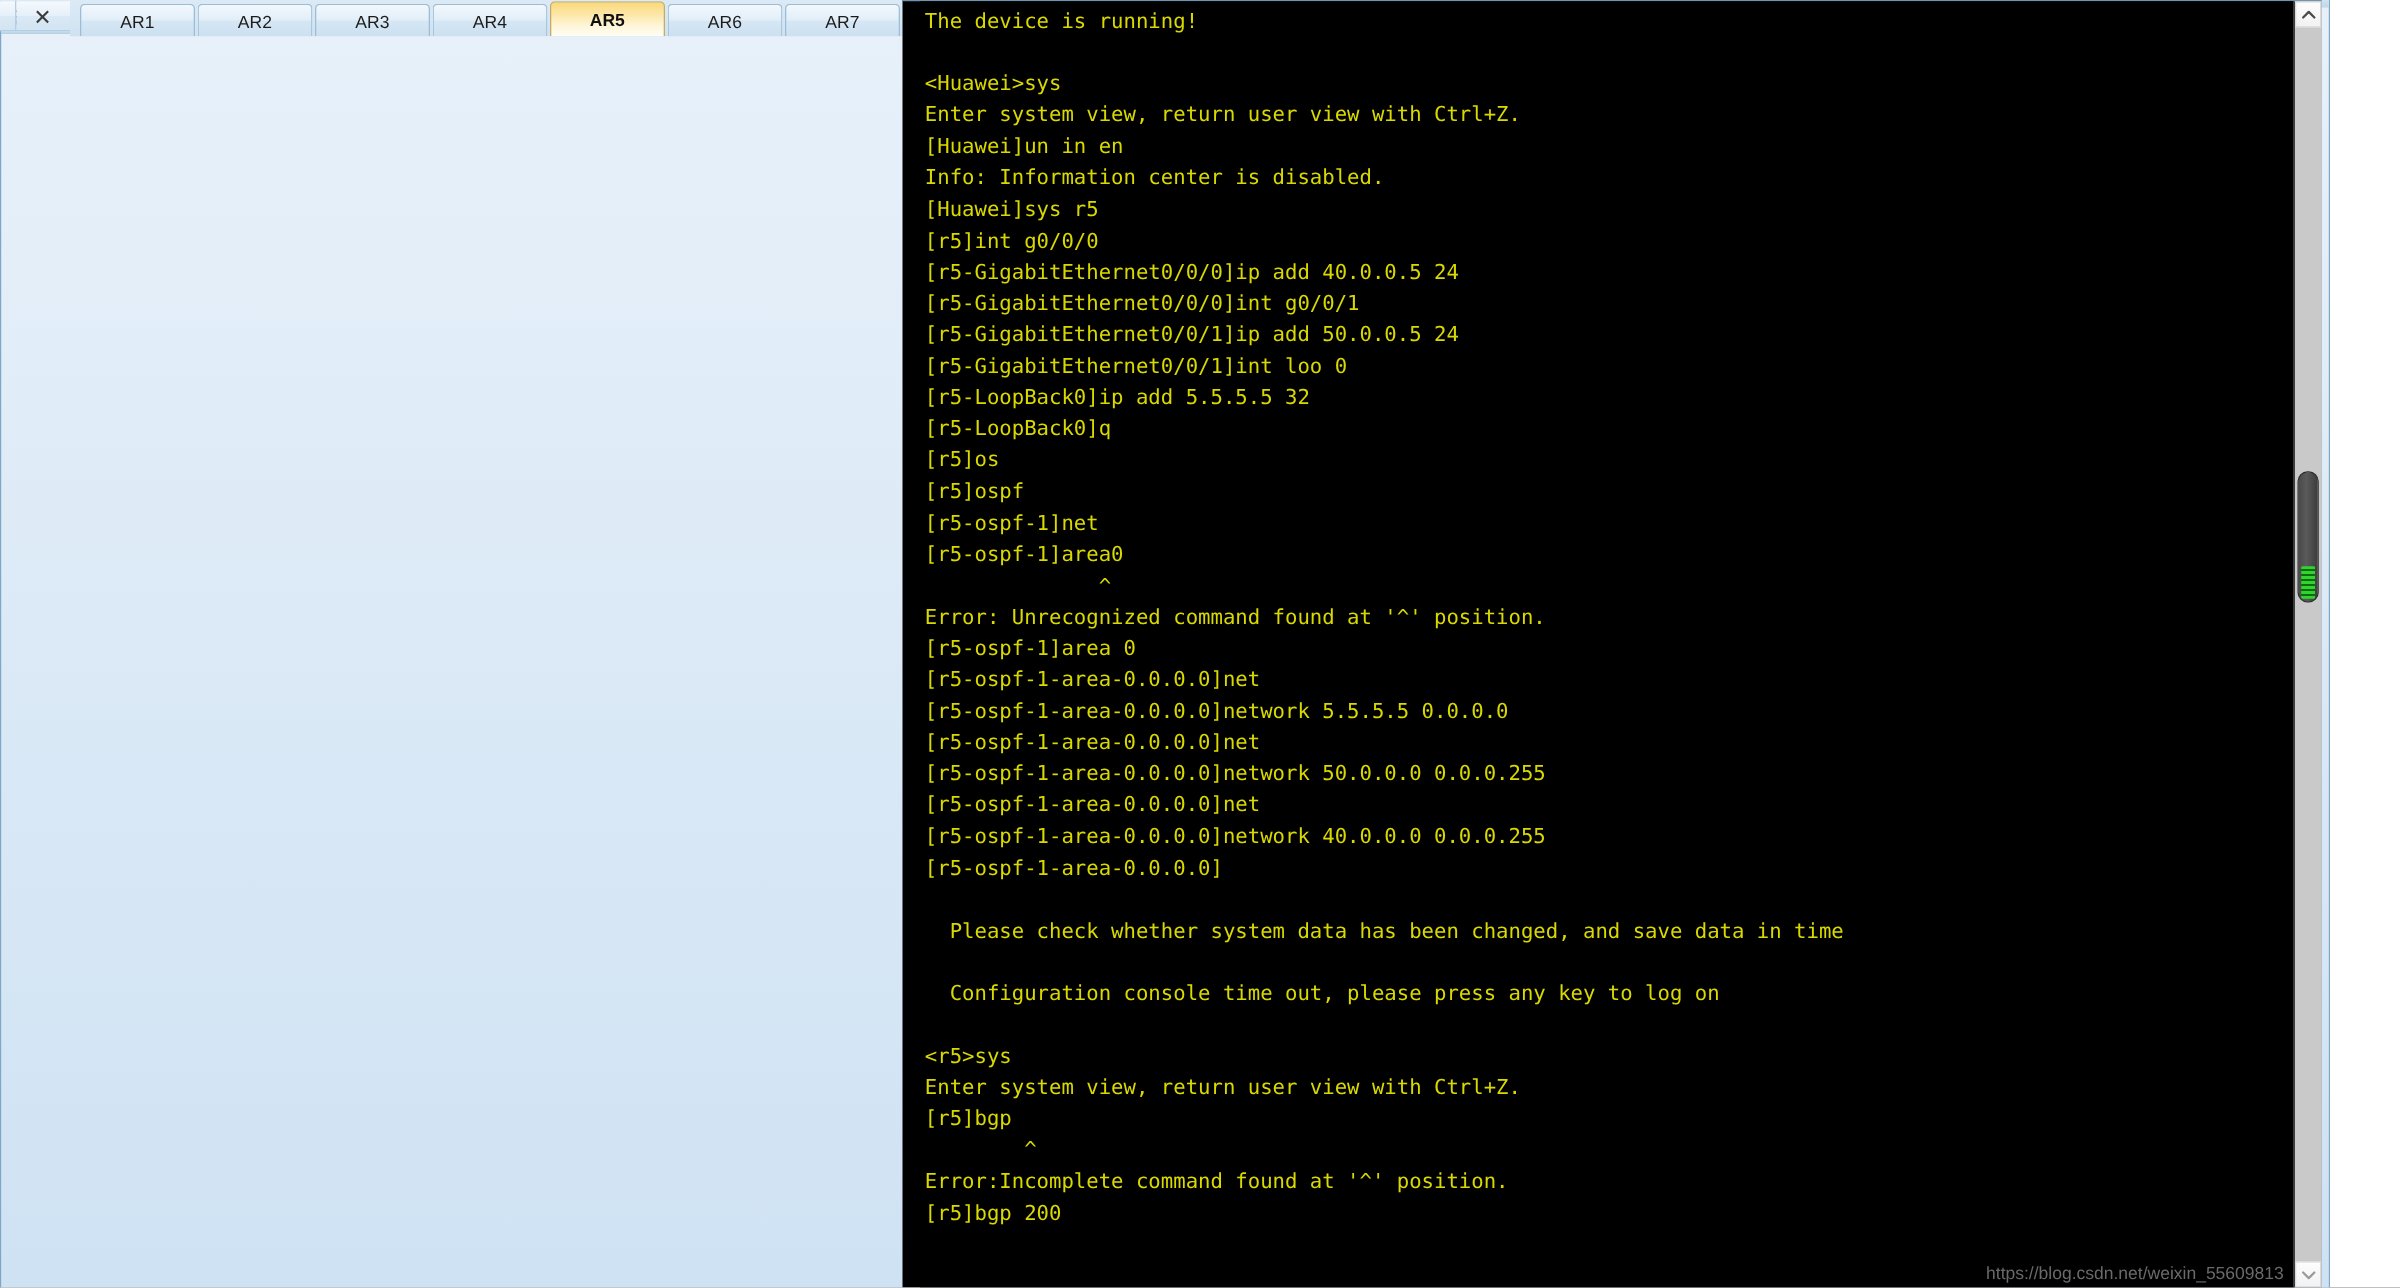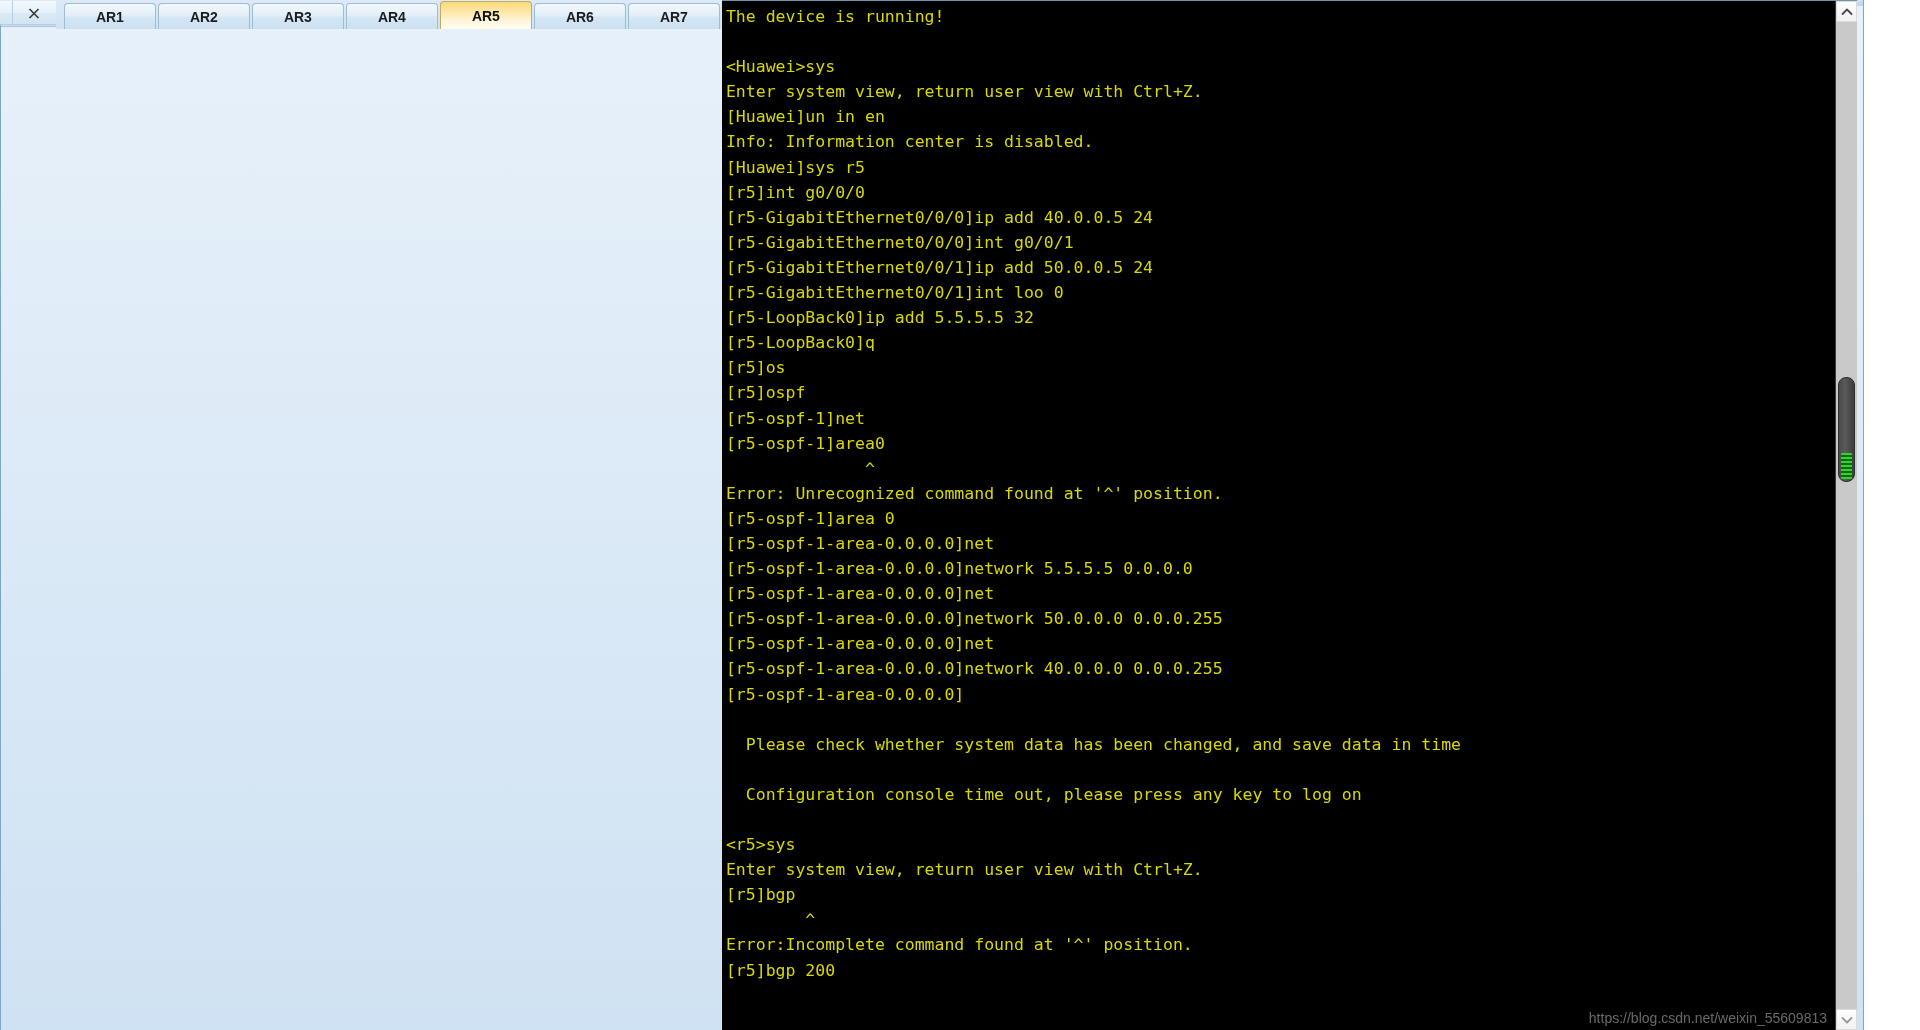--- a/index.html
+++ b/index.html
@@ -87,40 +87,40 @@
     align-items: center;
     justify-content: center;
     font-size: 14px;
     color: #1c1c1c;
     border: 1px solid #9dbcd5;
     border-bottom: none;
     border-radius: 4px 4px 0 0;
     background: linear-gradient(to bottom, #f2f8fd 0%, #e2eef8 48%, #d6e7f4 52%, #cbe0f1 100%);
     cursor: default;
     user-select: none;
-    font-weight: bold;
   }
   .tab.selected {
     background: linear-gradient(to bottom, #fbd97a 0%, #fde9ae 40%, #fef6da 70%, #fffdf4 100%);
     border-color: #c9ab5e;
     height: 28px;
     font-weight: bold;
     color: #101010;
     position: relative;
     z-index: 3;
   }
 
   
   .term-wrap {
     flex: 1 1 auto;
     display: flex;
     background: #000000;
     border-top: 1px solid #6f94b2;
     min-height: 0;
     position: relative;
+    padding-left: 14px;
   }
   .term {
     flex: 1 1 auto;
     background: #000000;
     overflow: hidden;
     padding: 3px 0 0 4px;
     position: relative;
     min-width: 0;
   }
   .term pre {

